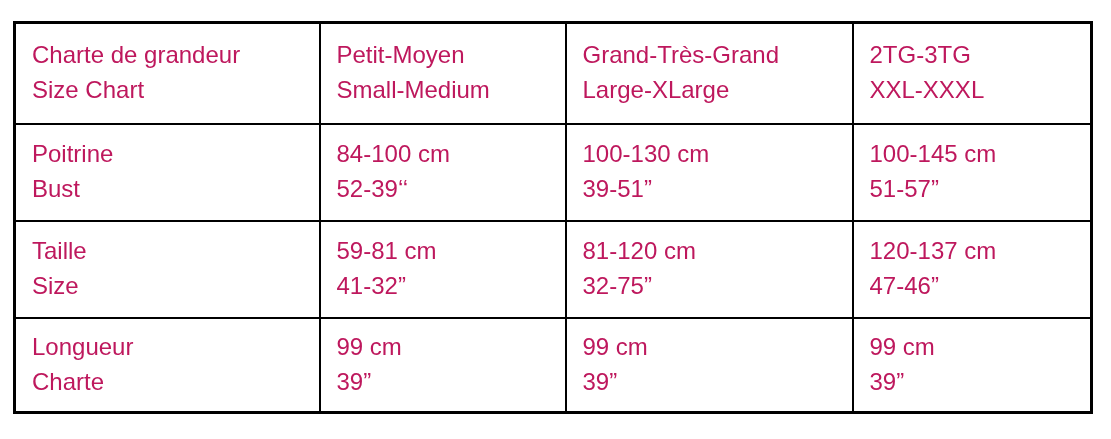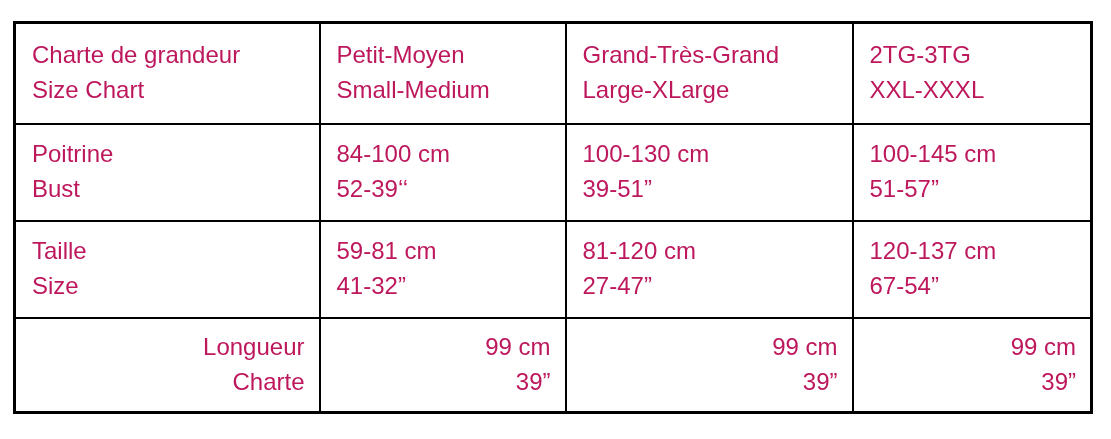--- a/index.html
+++ b/index.html
@@ -34,21 +34,21 @@
     color: #be185d;
     overflow: hidden;
     white-space: nowrap;
   }
   .col-1 { width: 305px; }
   .col-2 { width: 246px; }
   .col-3 { width: 287px; }
   .col-4 { width: 239px; }
   tr.r-header { height: 101px; }
   tr.r-body   { height: 97px; margin-left: 32px; }
-  tr.r-last   { height: 71px; text-align: right; }
+  tr.r-last   { height: 71px; }
   .cell-line { display: block; }
 </style>
 </head>
 <body>
 
 <table class="size-chart">
   <colgroup>
     <col class="col-1">
       <col class="col-2">
       <col class="col-3">
@@ -97,25 +97,25 @@
       <td>
         <span class="cell-line">Taille</span>
         <span class="cell-line">Size</span>
       </td>
       <td>
         <span class="cell-line">59-81 cm</span>
         <span class="cell-line">41-32”</span>
       </td>
       <td>
         <span class="cell-line">81-120 cm</span>
-        <span class="cell-line">27-47”</span>
+        <span class="cell-line">32-75”</span>
       </td>
       <td>
         <span class="cell-line">120-137 cm</span>
-        <span class="cell-line">67-54”</span>
+        <span class="cell-line">47-46”</span>
       </td>
     </tr>
 
     <tr class="r-last">
       <td>
         <span class="cell-line">Longueur</span>
         <span class="cell-line">Charte</span>
       </td>
       <td>
         <span class="cell-line">99 cm</span>

